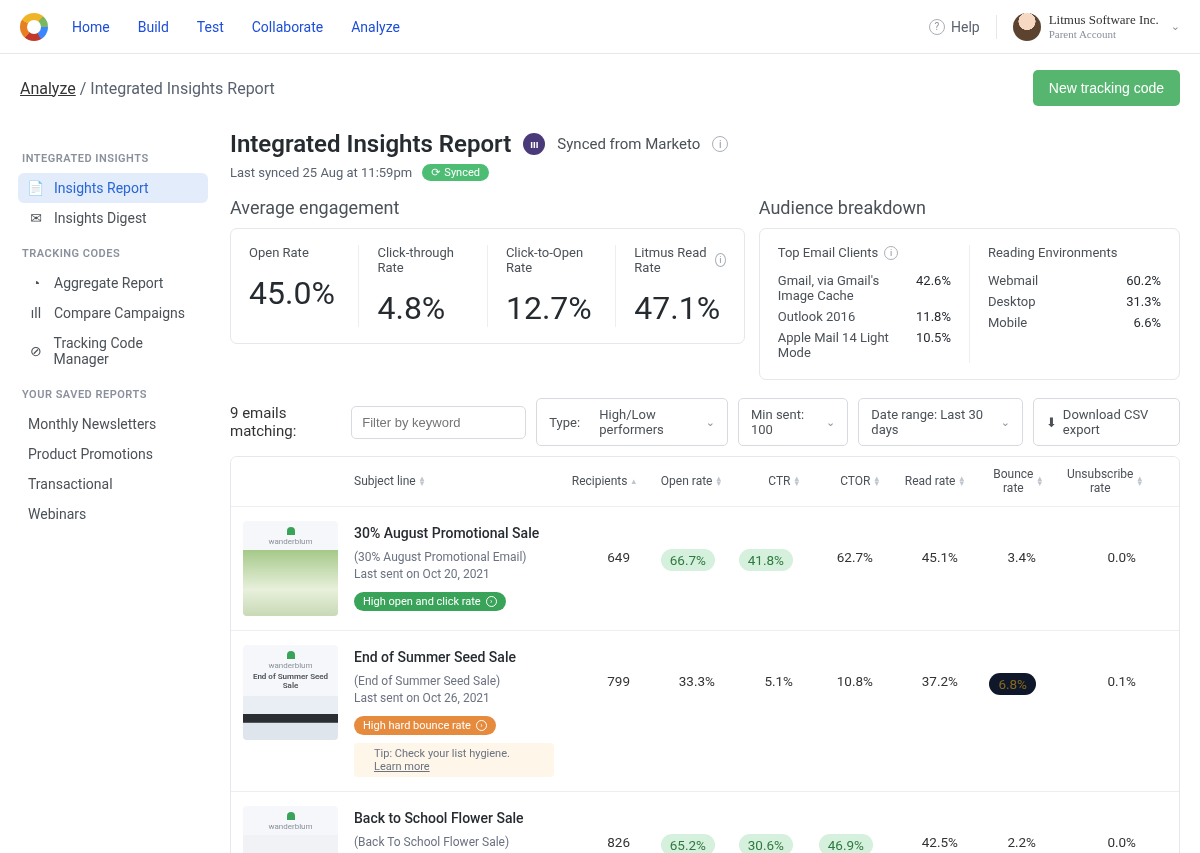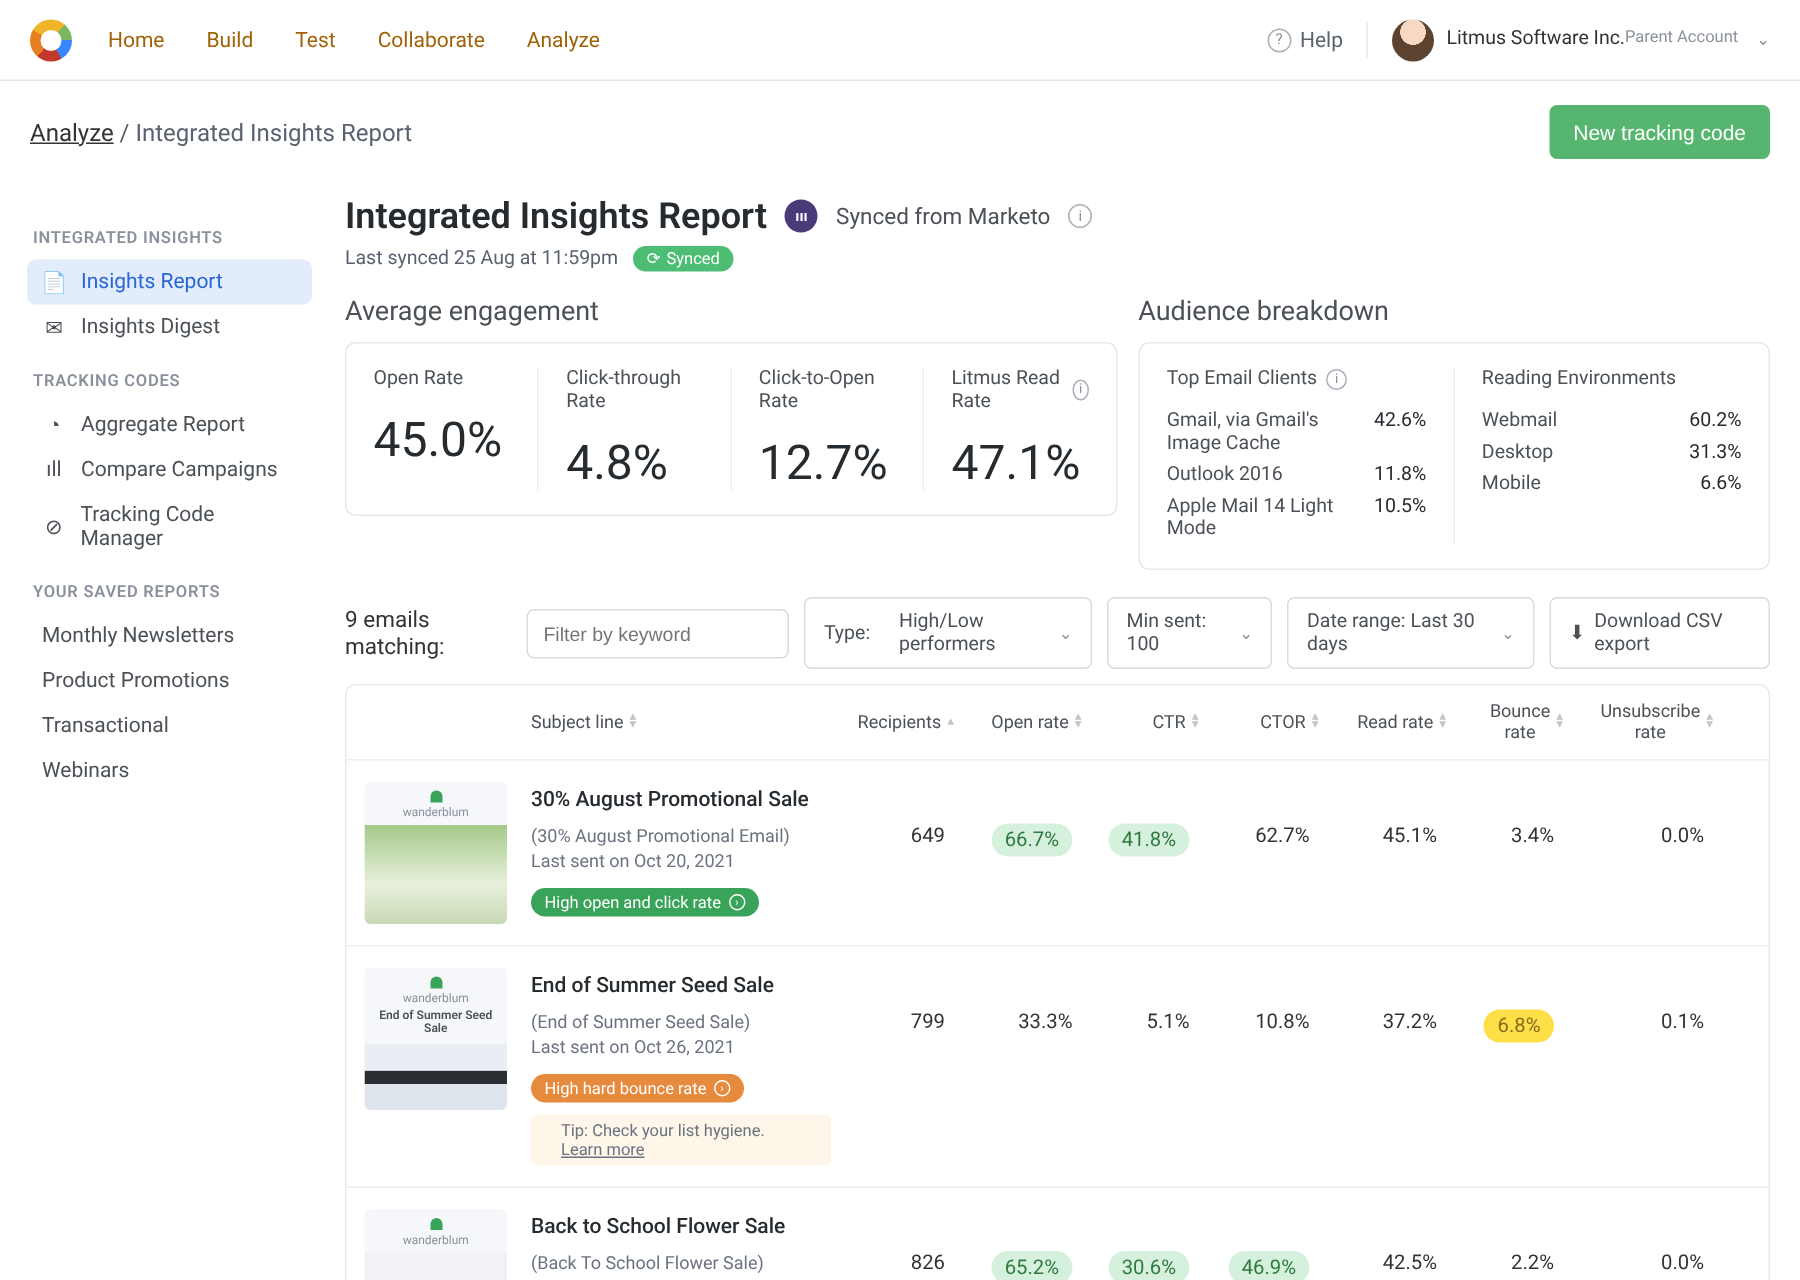--- a/index.html
+++ b/index.html
@@ -1,27 +1,27 @@
 <!DOCTYPE html>
 <html><head>
 <meta charset="utf-8">
 <style>
 * { margin: 0; padding: 0; box-sizing: border-box; }
 body { font-family: -apple-system, BlinkMacSystemFont, "Segoe UI", Roboto, sans-serif; color: #333; background: #fff; font-size: 14px; }
 .topnav { display: flex; align-items: center; padding: 0 20px; height: 54px; border-bottom: 1px solid #e4e7eb; }
 .logo { width: 28px; height: 28px; border-radius: 50%; background: conic-gradient(#f0b429 0 40deg, #7bb661 40deg 90deg, #3a86ff 90deg 150deg, #c0392b 150deg 220deg, #e67e22 220deg 300deg, #f0b429 300deg 360deg); position: relative; margin-right: 24px; }
 .logo::after { content:''; position:absolute; inset:7px; background:#fff; border-radius:50%; }
 .nav-links { display: flex; gap: 28px; }
-.nav-link { color: #a16207; cursor: pointer; font-size: 14px; text-align: center; }
+.nav-link { color: #1d4ed8; cursor: pointer; font-size: 14px; text-align: center; }
 .nav-spacer { flex: 1; }
 .help { display: flex; align-items: center; gap: 6px; color: #5a6270; cursor: pointer; margin-right: 16px; }
 .vdiv { width:1px; height:24px; background:#e4e7eb; margin-right:16px; }
 .account { display:flex; align-items:center; gap:8px; cursor:pointer; }
 .avatar { width:28px; height:28px; border-radius:50%; background: radial-gradient(circle at 50% 30%, #f7d9c3 35%, #5b4330 36%); }
-.account-txt { display:flex; line-height:1.1; }
+.account-txt { display:flex; flex-direction:column; line-height:1.1;font-family:Liberation Serif, serif; }
 .account-name { font-size:13px; color:#333; }
 .account-sub { font-size:11px; color:#8a919c; }
 .chev { color:#8a919c; font-size:11px; margin-left:4px; }
 
 .subhead { display:flex; align-items:center; justify-content:space-between; padding: 16px 20px; }
 .breadcrumb { font-size:16px; color:#5a6270; }
 .breadcrumb .link { color:#333; text-decoration:underline; cursor:pointer; }
 .btn-primary { background:#56b66f; color:#fff; border:none; border-radius:5px; padding:10px 16px; font-size:14px; cursor:pointer; }
 
 .layout { display:flex; }
@@ -89,21 +89,21 @@
 .subj-meta { font-size:12px; color:#6b7280; line-height:1.4; }
 .badges { margin-top:10px; display:flex; align-items:center; gap:8px; flex-wrap:wrap; }
 .badge { border-radius:11px; padding:3px 9px; font-size:11px; display:inline-flex; align-items:center; gap:5px; }
 .badge.green { background:#3aa35a; color:#fff; }
 .badge.orange { background:#e68a3e; color:#fff;align-items:center; }
 .tip { font-size:11px; color:#6b7280; background:#fdf6e9; padding:4px 20px; border-radius:4px; }
 .tip a { color:#6b7280; text-decoration:underline; }
 
 .td { font-size:13.5px; color:#333; text-align:right; padding-top:28px; padding-right:6px; }
 .pill { background:#d5f0dc; color:#2f7a3f; border-radius:11px; padding:3px 9px; display:inline-block; }
-.pill.warn { background:#fde047; color:#8a6a1e; }
+.pill.warn { background:#0f172a; color:#8a6a1e; }
 .arrow-icon { width:11px; height:11px; border:1.4px solid currentColor; border-radius:50%; display:inline-flex; align-items:center; justify-content:center; font-size:8px; }
 </style>
 </head>
 <body>
 
 <div class="topnav">
   <div class="logo"></div>
   <div class="nav-links">
     <span class="nav-link">Home</span>
     <span class="nav-link">Build</span>

